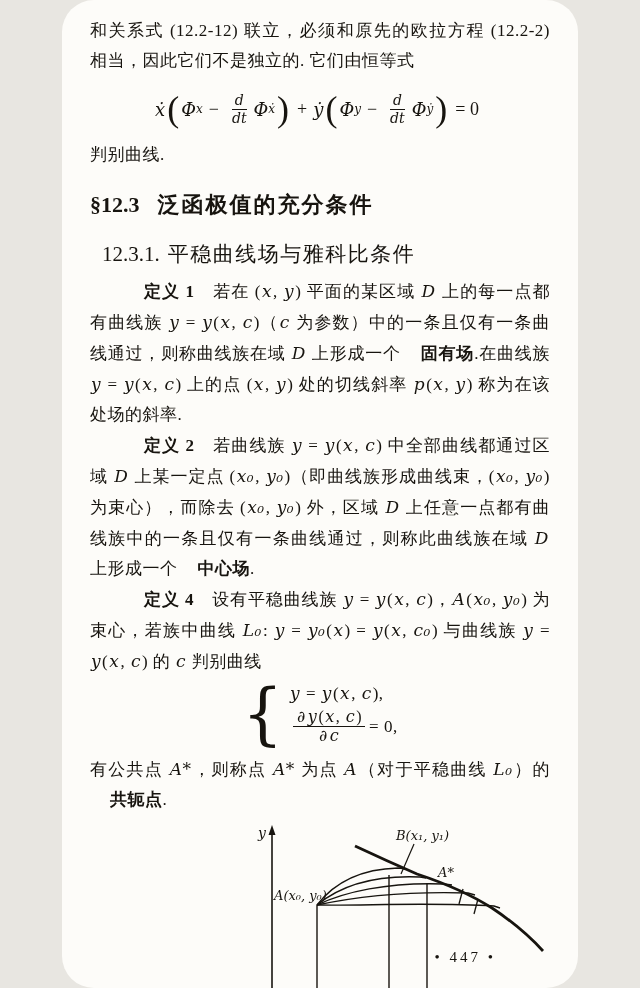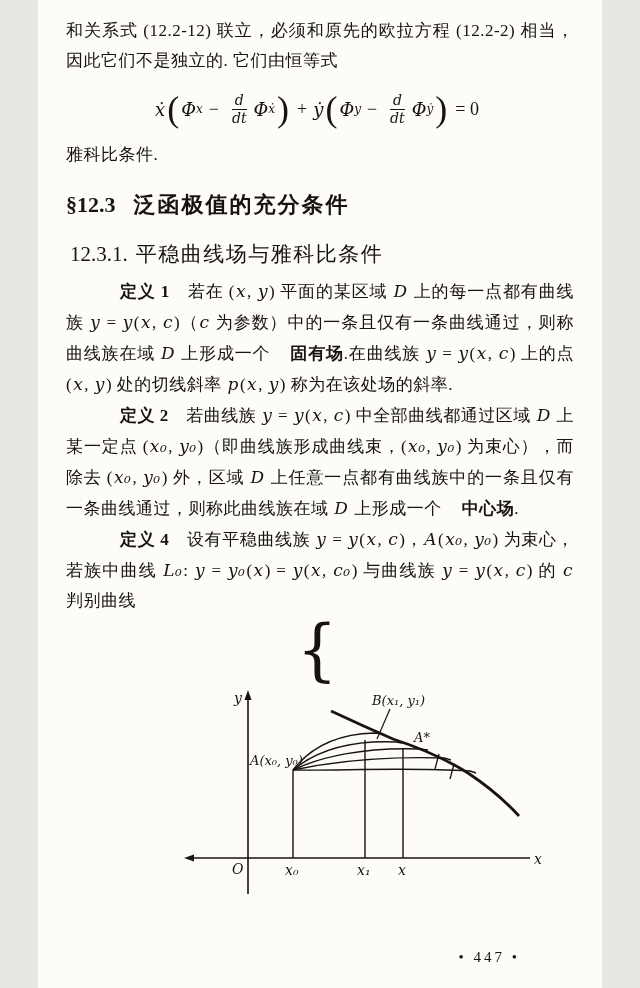--- a/index.html
+++ b/index.html
@@ -1,25 +1,26 @@
 <!DOCTYPE html>
 <html lang="zh"><head>
 <meta charset="utf-8">
 <style>
   html,body{margin:0;padding:0;background:#e8e6e1;}
   .page{
     position:relative;
-    width:564px;height:988px;
+    width:516px;height:988px;
     margin:0 auto;
     background:#fdfcf9;
     color:#17140f;
     font-family:"Liberation Serif","DejaVu Serif",serif;
     box-sizing:border-box;
     padding:16px 28px 0 28px;
     overflow:hidden;
+    border-radius:32px;
   }
   p.body{
     font-size:17px;line-height:30px;margin:0;
     text-align:justify;
     letter-spacing:0.5px;
   }
   p.indent{text-indent:2em;}
   i.v{font-style:italic;padding:0 1px;font-family:"DejaVu Serif",serif;}
   b{font-weight:bold;margin-left:20px;}
 
@@ -35,21 +36,21 @@
   .frac{display:inline-flex;flex-direction:column;align-items:center;font-size:14px;line-height:1.15;margin:0 4px;vertical-align:middle;}
   .frac .num{border-bottom:1.6px solid #17140f;padding:0 3px;}
   .frac .den{padding:0 3px;}
 
   h2.sec{
     margin:20px 0 0 0;text-align:left;
     font-size:22px;font-weight:bold;letter-spacing:2px;
   }
   h2.sec .secno{margin-right:18px;letter-spacing:0;}
   h3.subsec{
-    margin:20px 0 8px 4px;font-weight:normal;
+    margin:20px 0 8px 12px;font-weight:normal;
     font-size:21px;letter-spacing:1.5px;
   }
   h3.subsec .subno{margin-right:8px;letter-spacing:0;}
 
   
   .syswrap{display:flex;justify-content:center;align-items:center;margin:6px 0 8px 0;}
   .brace{font-size:64px;font-weight:200;line-height:0.9;transform:scaleY(1.05);margin-right:6px;font-family:"DejaVu Serif",serif;}
   .syslines{display:flex;flex-direction:column;align-items:flex-start;font-size:17px;}
   .sysl1{margin-bottom:4px;letter-spacing:0.5px;}
   .sysl2{display:flex;align-items:center;letter-spacing:0.5px;}
@@ -94,38 +95,49 @@
     <span class="frac">
         <span class="num eq-it">d</span>
         <span class="den eq-it">dt</span>
       </span>
     <span class="eq-it">Φ</span>
       <sub class="eq-sub">ẏ</sub>
     <span class="bigp">)</span>
     <span class="op">= 0</span>
   </div>
 
-  <p class="body">雅科比条件.</p>
+  <p class="body">判别曲线.</p>
 
   <h2 class="sec">
     <span class="secno">§12.3</span><span>泛函极值的充分条件</span>
   </h2>
 
   <h3 class="subsec">
     <span class="subno">12.3.1.</span><span>平稳曲线场与雅科比条件</span>
   </h3>
 
   <p class="body indent"><b>定义 1</b>　若在 (<i class="v">x</i>, <i class="v">y</i>) 平面的某区域 <i class="v">D</i> 上的每一点都有曲线族 <i class="v">y</i> = <i class="v">y</i>(<i class="v">x</i>, <i class="v">c</i>)（<i class="v">c</i> 为参数）中的一条且仅有一条曲线通过，则称曲线族在域 <i class="v">D</i> 上形成一个<b>固有场</b>.在曲线族 <i class="v">y</i> = <i class="v">y</i>(<i class="v">x</i>, <i class="v">c</i>) 上的点 (<i class="v">x</i>, <i class="v">y</i>) 处的切线斜率 <i class="v">p</i>(<i class="v">x</i>, <i class="v">y</i>) 称为在该处场的斜率.</p>
   <p class="body indent"><b>定义 2</b>　若曲线族 <i class="v">y</i> = <i class="v">y</i>(<i class="v">x</i>, <i class="v">c</i>) 中全部曲线都通过区域 <i class="v">D</i> 上某一定点 (<i class="v">x₀</i>, <i class="v">y₀</i>)（即曲线族形成曲线束，(<i class="v">x₀</i>, <i class="v">y₀</i>) 为束心），而除去 (<i class="v">x₀</i>, <i class="v">y₀</i>) 外，区域 <i class="v">D</i> 上任意一点都有曲线族中的一条且仅有一条曲线通过，则称此曲线族在域 <i class="v">D</i> 上形成一个<b>中心场</b>.</p>
   <p class="body indent"><b>定义 4</b>　设有平稳曲线族 <i class="v">y</i> = <i class="v">y</i>(<i class="v">x</i>, <i class="v">c</i>)，<i class="v">A</i>(<i class="v">x₀</i>, <i class="v">y₀</i>) 为束心，若族中曲线 <i class="v">L₀</i>: <i class="v">y</i> = <i class="v">y₀</i>(<i class="v">x</i>) = <i class="v">y</i>(<i class="v">x</i>, <i class="v">c₀</i>) 与曲线族 <i class="v">y</i> = <i class="v">y</i>(<i class="v">x</i>, <i class="v">c</i>) 的 <i class="v">c</i> 判别曲线</p>
 
   <div class="syswrap">
     <span class="brace">{</span>
+    <div class="syslines">
+      <div class="sysl1"><i class="v">y</i> = <i class="v">y</i>(<i class="v">x</i>, <i class="v">c</i>),</div>
+      <div class="sysl2">
+        <span class="frac">
+            <span class="num"><i class="v">∂</i><i class="v">y</i>(<i class="v">x</i>, <i class="v">c</i>)</span>
+            <span class="den"><i class="v">∂</i><i class="v">c</i></span>
+          </span>
+        <span> = 0,</span>
+      </div>
+    </div>
   </div>
 
+  <p class="body">有公共点 <i class="v">A*</i>，则称点 <i class="v">A*</i> 为点 <i class="v">A</i>（对于平稳曲线 <i class="v">L₀</i>）的<b>共轭点</b>.</p>
 
   <div class="figure">
     <svg width="384" height="212" viewBox="0 0 384 212">
 
       <line x1="70" y1="8" x2="70" y2="206" stroke="#17140f" stroke-width="1.6"></line>
       <polygon points="70,2 66.5,12 73.5,12" fill="#17140f"></polygon>
       <text x="56" y="15" font-size="14">y</text>
 
       <line x1="12" y1="170" x2="352" y2="170" stroke="#17140f" stroke-width="1.6"></line>
       <polygon points="6,170 16,166.5 16,173.5" fill="#17140f"></polygon>

